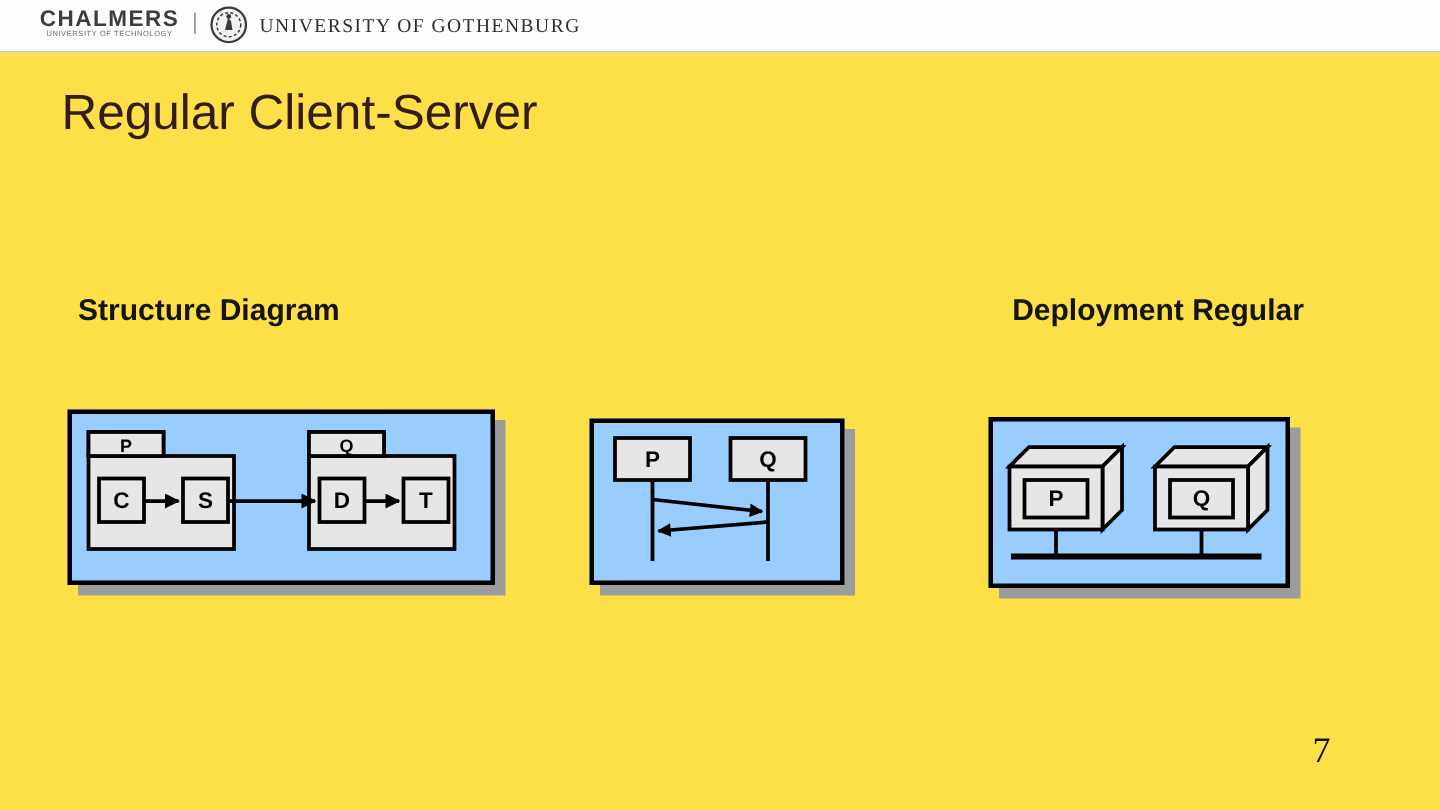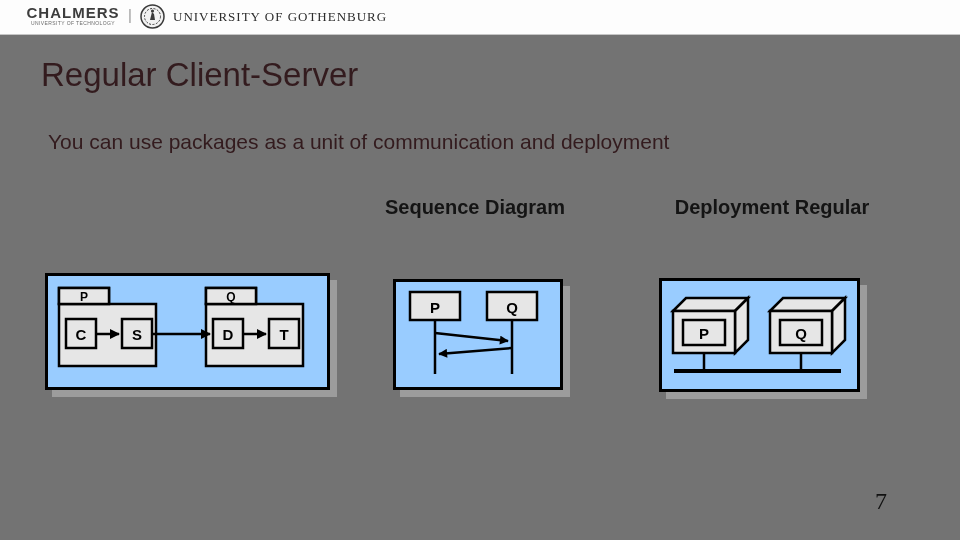--- a/index.html
+++ b/index.html
@@ -1,17 +1,17 @@
 <!DOCTYPE html>
 <html><head>
 <meta charset="utf-8">
 <style>
   html,body{margin:0;padding:0;background:#fff;width:960px;height:540px;overflow:hidden;
     font-family:"Liberation Sans",sans-serif;}
-  .slide{position:relative;width:960px;height:540px;background:#737373;}
+  .slide{position:relative;width:960px;height:540px;background:#fde047;}
 
   
   .header{position:absolute;left:0;top:0;width:960px;height:34px;background:#fdfdfd;
     border-bottom:1px solid #c6c6c6;}
   .chalmers{position:absolute;left:18px;top:5px;width:110px;text-align:center;}
   .chalmers-name{font-size:15px;font-weight:bold;letter-spacing:1px;color:#3d3d3d;line-height:15px;}
   .chalmers-tag{font-size:5px;letter-spacing:.4px;color:#6b6b6b;line-height:6px;}
   .hdr-divider{position:absolute;left:128px;top:6px;font-size:15px;color:#9a9a9a;font-weight:300;}
   .seal{position:absolute;left:140px;top:4px;width:25px;height:25px;}
   .gu-name{position:absolute;left:173px;top:9px;font-family:"Liberation Serif",serif;
@@ -57,23 +57,22 @@
         <circle cx="12.5" cy="12.5" r="11.5" fill="#f2f2f2" stroke="#3a3a3a" stroke-width="1.5"></circle>
         <circle cx="12.5" cy="12.5" r="8" fill="none" stroke="#3a3a3a" stroke-width="1" stroke-dasharray="2 1.5"></circle>
         <path d="M10 16 L12 8 L14 10 L15 16 Z" fill="#3a3a3a"></path>
         <circle cx="12.5" cy="7" r="1.6" fill="#3a3a3a"></circle>
       </svg>
     </div>
     <div class="gu-name">UNIVERSITY OF GOTHENBURG</div>
   </div>
 
   <div class="title">Regular Client-Server</div>
-  <div class="subtitle">You can use packages as a unit of communication and deployment</div>
 
-  <div class="sec-label sec-sequence">Sequence Diagram</div>
+  <div class="sec-label sec-structure">Structure Diagram</div>
   <div class="sec-label sec-deployment">Deployment Regular</div>
 
   <div class="panel panel-structure">
     <svg width="273" height="105" viewBox="0 0 273 105">
       <defs>
         <marker id="ah1" markerUnits="userSpaceOnUse" markerWidth="11" markerHeight="10" viewBox="0 0 10 10" refX="9" refY="5" orient="auto">
           <path d="M0,0 L10,5 L0,10 z" fill="#000"></path>
         </marker>
       </defs>
 

